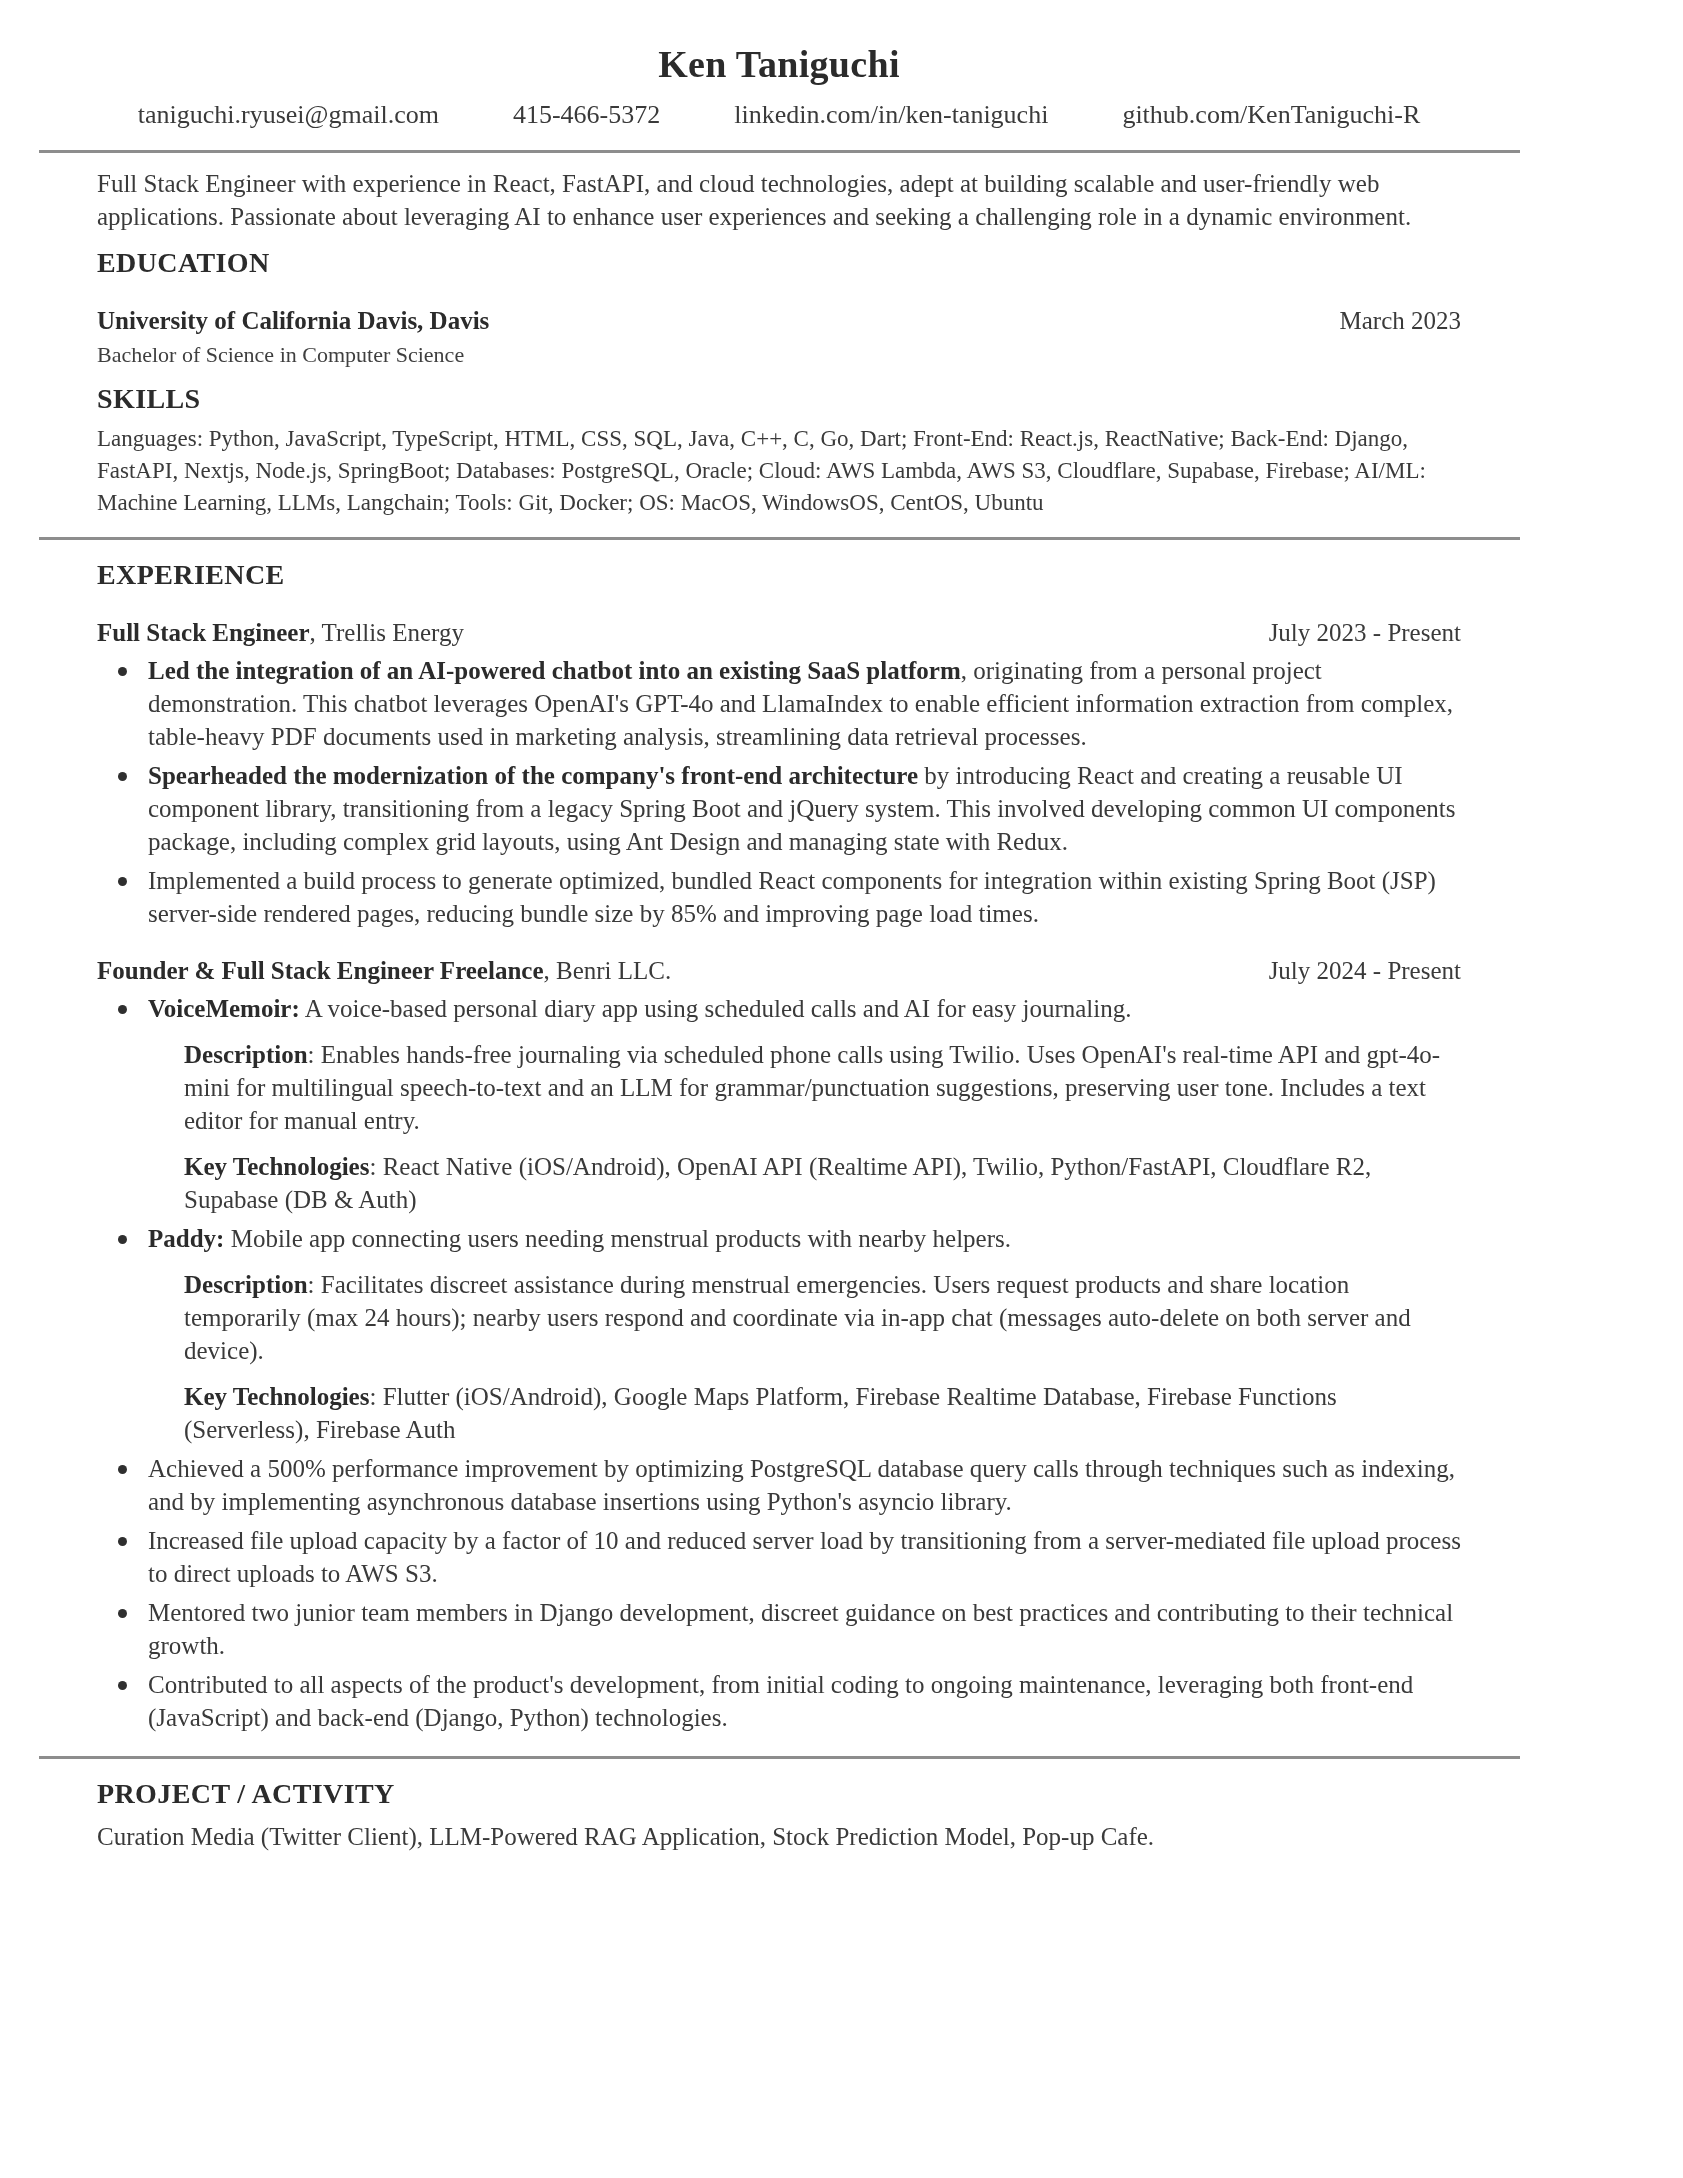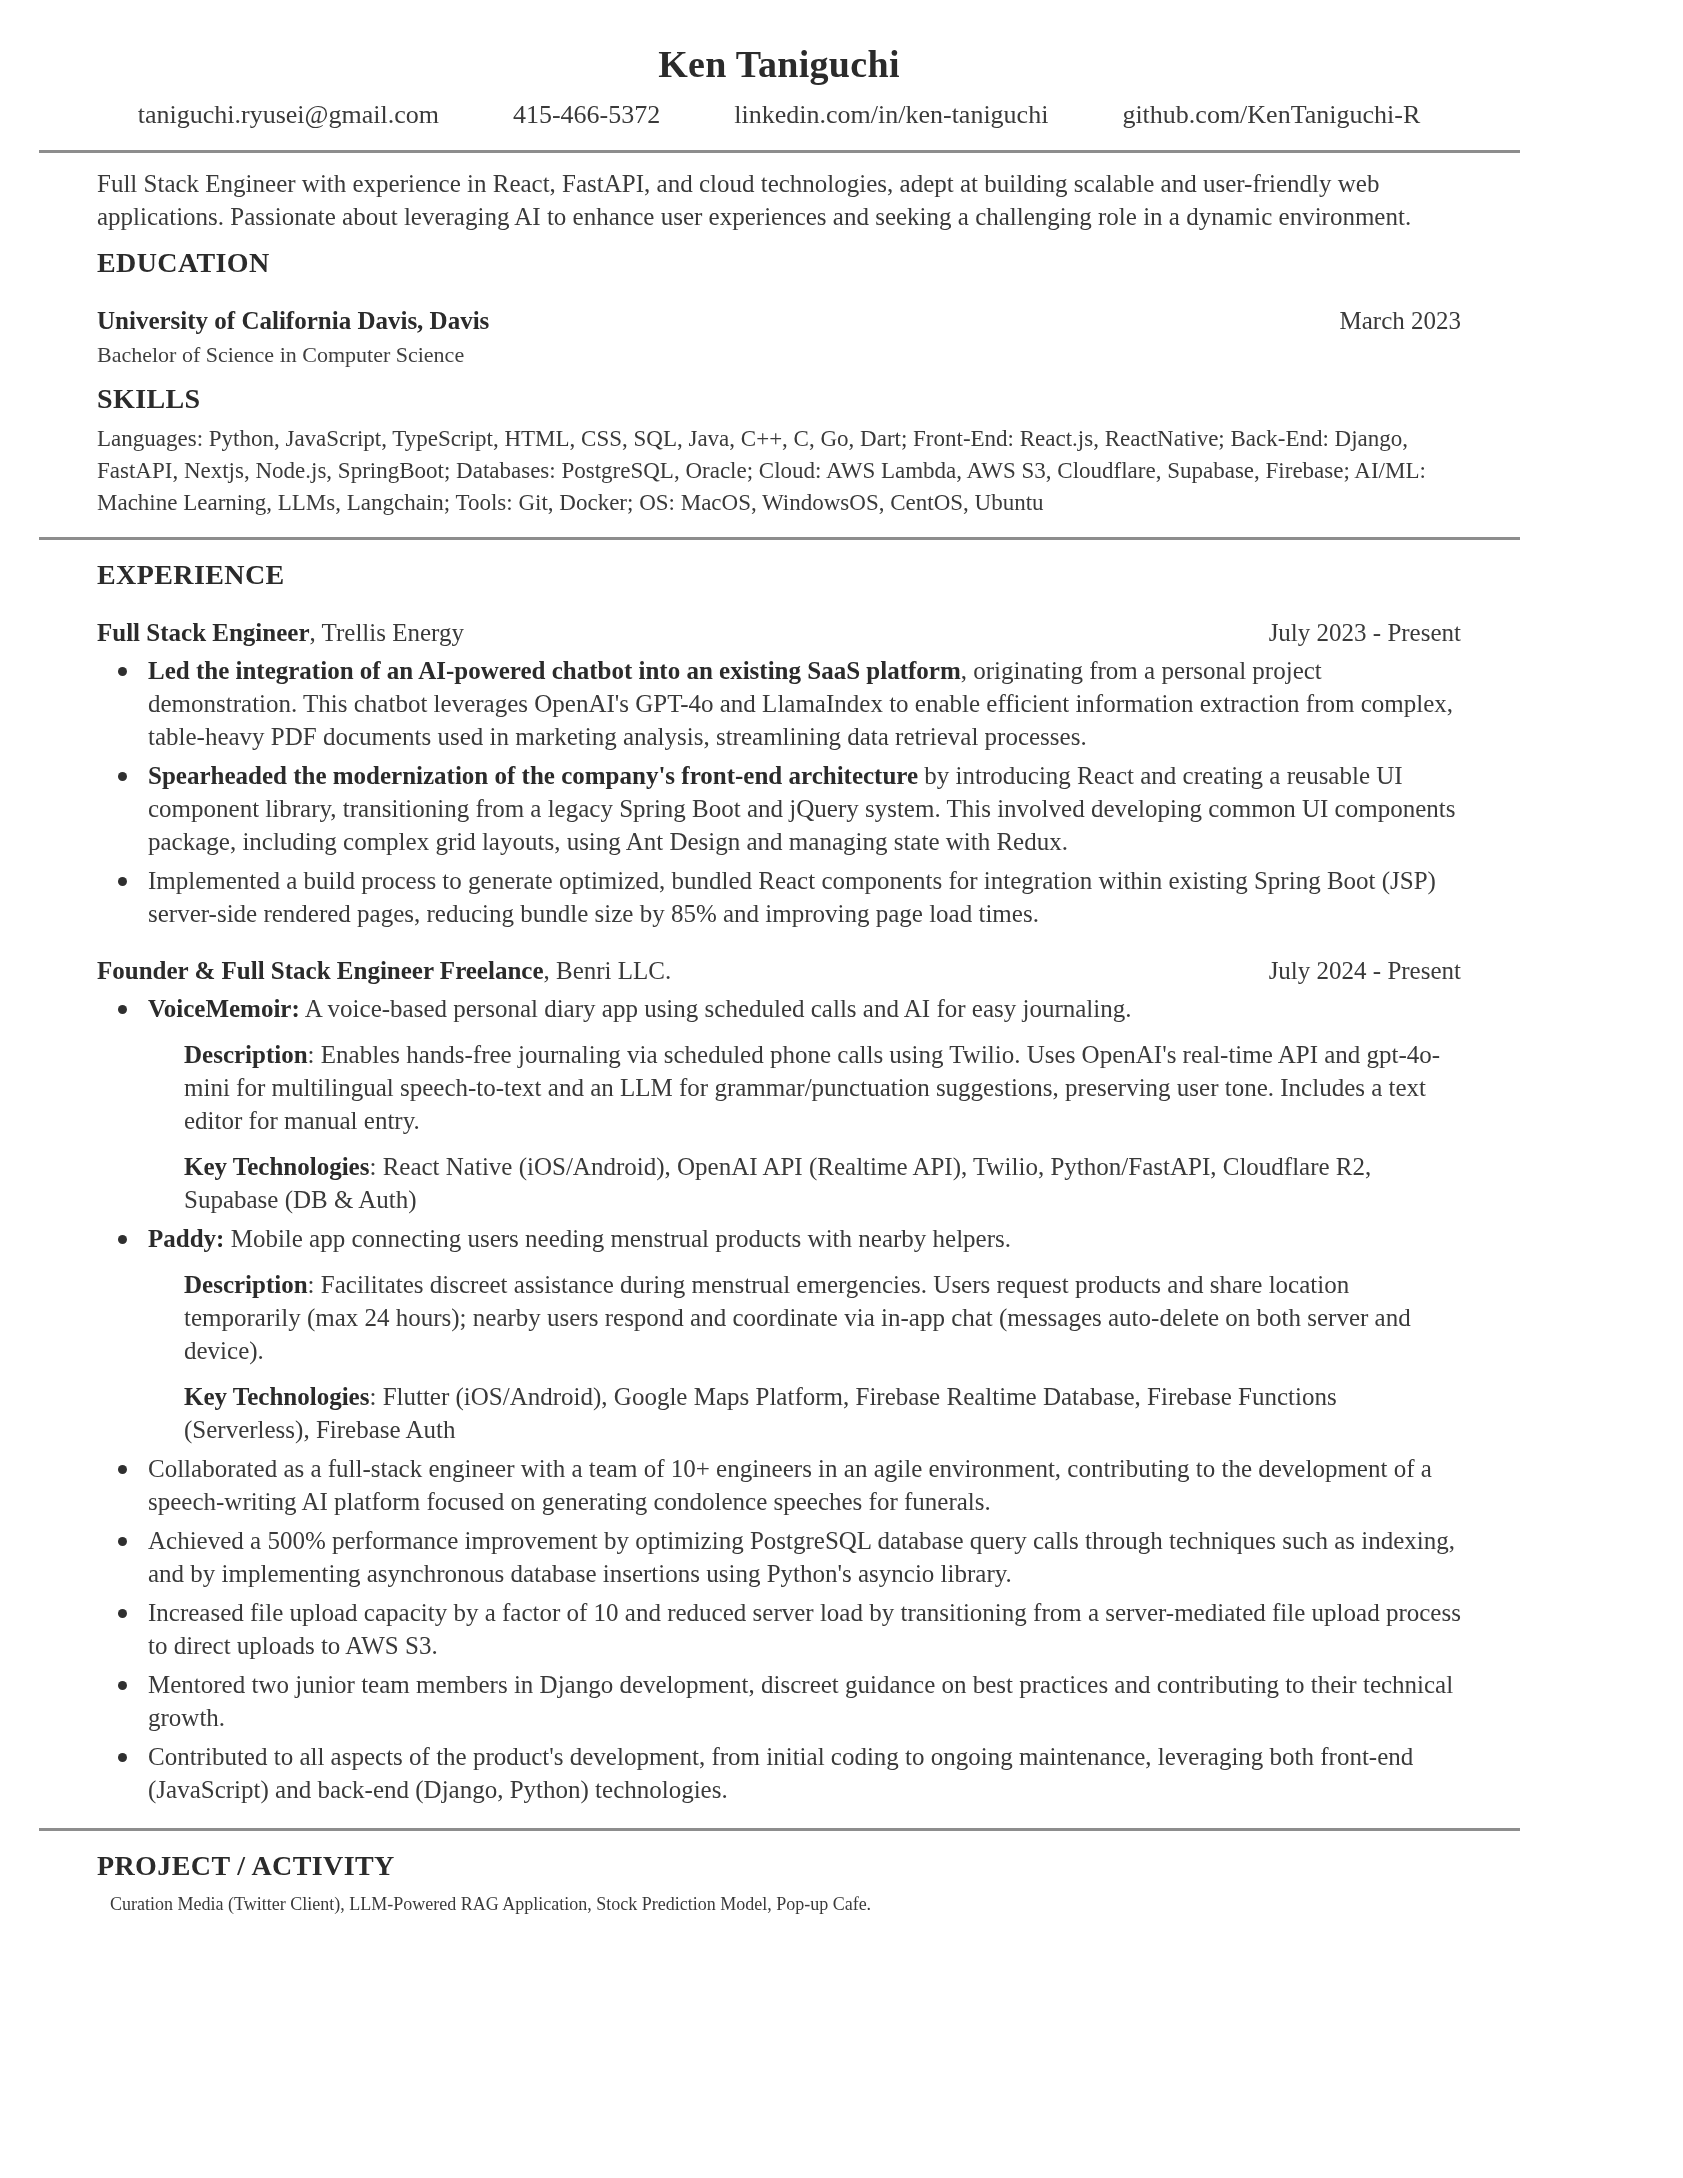--- a/index.html
+++ b/index.html
@@ -128,25 +128,24 @@
   .sub {
     margin-top: 13px;
     padding-left: 36px;
     font-size: 25px;
     line-height: 1.32;
     color: #3a3a3a;
   }
   .sub b { color: #2b2b2b; font-weight: bold; }
 
   .proj-line {
-    font-size: 18px;
+    font-size: 25px;
     line-height: 1.3;
     color: #3a3a3a;
     margin-top: 10px;
-    margin-left: 13px;
   }
 </style>
 </head>
 <body>
 
 <div class="page">
 
   <div>
     <div class="hdr-name">Ken Taniguchi</div>
     <div class="hdr-contacts">
@@ -200,21 +199,20 @@
         <div class="sub"><b>Key Technologies</b><span>: React Native (iOS/Android), OpenAI API (Realtime API), Twilio, Python/FastAPI, Cloudflare R2, Supabase (DB &amp; Auth)</span></div>
       </li>
       <li>
         <b>Paddy:</b><span> Mobile app connecting users needing menstrual products with nearby helpers.</span>
         <div class="sub"><b>Description</b><span>: Facilitates discreet assistance during menstrual emergencies. Users request products and share location temporarily (max 24 hours); nearby users respond and coordinate via in-app chat (messages auto-delete on both server and device).</span></div>
         <div class="sub"><b>Key Technologies</b><span>: Flutter (iOS/Android), Google Maps Platform, Firebase Realtime Database, Firebase Functions (Serverless), Firebase Auth</span></div>
       </li>
     </ul>
 
     <ul class="bullets">
-      <li><span>Collaborated as a full-stack engineer with a team of 10+ engineers in an agile environment, contributing to the development of a speech-writing AI platform focused on generating condolence speeches for funerals.</span></li>
       <li><span>Achieved a 500% performance improvement by optimizing PostgreSQL database query calls through techniques such as indexing, and by implementing asynchronous database insertions using Python's asyncio library.</span></li>
       <li><span>Increased file upload capacity by a factor of 10 and reduced server load by transitioning from a server-mediated file upload process to direct uploads to AWS S3.</span></li>
       <li><span>Mentored two junior team members in Django development, discreet guidance on best practices and contributing to their technical growth.</span></li>
       <li><span>Contributed to all aspects of the product's development, from initial coding to ongoing maintenance, leveraging both front-end (JavaScript) and back-end (Django, Python) technologies.</span></li>
     </ul>
   </div>
 
   <div class="rule r3"></div>
 
   <div class="body-wrap">

